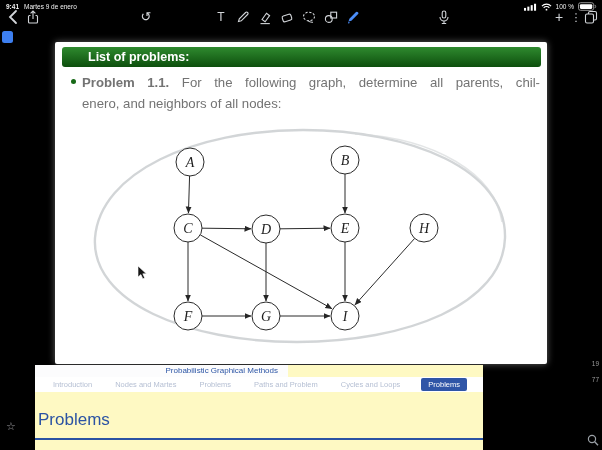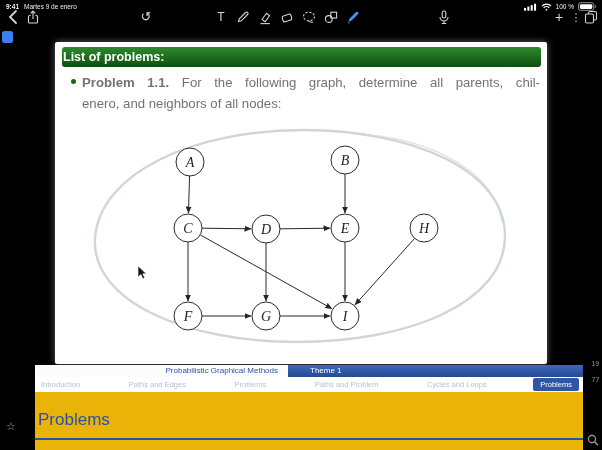--- a/index.html
+++ b/index.html
@@ -18,40 +18,40 @@
   svg.tb{overflow:visible;}
   .glyph{font-weight:normal;}
 
   .note-tab{position:absolute;left:2px;top:31px;width:11px;height:12px;border-radius:2.5px;background:#3d7ff0;}
 
   
   .card{position:absolute;left:55px;top:42px;width:492px;height:322px;background:#fff;
         border-radius:2px;box-shadow:0 0 7px rgba(175,175,175,.55);}
   .block-title{position:absolute;left:7px;top:5px;width:479px;height:20px;border-radius:3px;
         background:linear-gradient(#2f8a2f,#0d4f0d);color:#fff;font-weight:bold;font-size:12.5px;
-        line-height:20px;padding-left:1px;box-sizing:border-box;}
+        line-height:20px;padding-left:26px;box-sizing:border-box;}
   .bullet-dot{position:absolute;left:16px;top:37px;width:5px;height:5px;border-radius:50%;background:#176917;}
   .btext{position:absolute;left:27px;top:30px;width:458px;font-size:13.2px;line-height:21px;color:#737373;}
   .btext .l1{text-align:justify;text-align-last:justify;}
   .graph{position:absolute;left:0;top:0;width:492px;height:322px;}
   .graph line{stroke:#2a2a2a;stroke-width:1;}
   .graph circle{fill:#fff;stroke:#2b2b2b;stroke-width:1;}
   .graph text{font-family:"Liberation Serif",serif;font-style:italic;font-size:14px;fill:#1e1e1e;
               text-anchor:middle;}
   .oval{fill:none;stroke:#cdd0d3;stroke-width:2.4;opacity:.9;}
   .oval2{fill:none;stroke:#d4d7d9;stroke-width:1.6;opacity:.65;}
 
   
-  .page2{position:absolute;left:35px;top:365px;width:548px;height:85px;background:#eab308;}
+  .page2{position:absolute;left:35px;top:365px;width:448px;height:85px;background:#fef9c3;}
   .theme-bar{display:flex;height:12px;}
   .thl{width:253px;background:#fcfcfd;color:#2c55a5;font-size:8px;line-height:12px;text-align:right;
        padding-right:10px;box-sizing:border-box;white-space:nowrap;}
   .thr{flex:1;background:linear-gradient(#3c69c0,#27498e);color:#fff;font-size:8px;line-height:12px;
        padding-left:22px;}
-  .nav{display:flex;justify-content:space-between;align-items:center;height:15px;padding:0 4px;
+  .nav{display:flex;justify-content:space-between;align-items:center;height:15px;padding:0 16px;
        font-size:7.5px;color:#b5bfd3;background:#fff;}
   .nav .item{padding:1px 2px;white-space:nowrap;cursor:default;}
   .nav .item.active{background:#2f55a7;color:#fff;border-radius:2px;padding:2px 7px;}
   .ftitle{margin:18px 0 0 3px;font-size:17px;color:#2b53a3;}
   .frule{margin-top:8px;height:2px;background:#2b53a3;}
 
   
   .star{position:absolute;left:6px;top:420px;color:#97979b;font-size:11px;line-height:12px;}
   .pgind{position:absolute;right:3px;color:#9a9a9a;font-size:6.5px;text-align:right;line-height:8px;}
   .pg-top{top:360px;}
@@ -180,25 +180,24 @@
           <circle cx="290" cy="274" r="14"></circle>
           <text x="290" y="278.5">I</text>
         </g>
       <path d="M83 224 l0 11 l2.9 -2.4 l1.9 4.2 l1.9 -0.9 l-1.9 -4.1 l3.6 0 z" fill="#161616" stroke="#ffffff" stroke-width="0.6"></path>
     </svg>
   </div>
 
   <div class="page2">
     <div class="theme-bar">
       <div class="thl">Probabilistic Graphical Methods</div>
-      <div class="thr">Theme 1</div>
     </div>
     <div class="nav" id="nav-row">
         <span class="item">Introduction</span>
-        <span class="item">Paths and Edges</span>
+        <span class="item">Nodes and Martes</span>
         <span class="item">Problems</span>
         <span class="item">Paths and Problem</span>
         <span class="item">Cycles and Loops</span>
         <span class="item active">Problems</span>
       </div>
     <div class="ftitle">Problems</div>
     <div class="frule"></div>
   </div>
 
   <div class="star">☆</div>

